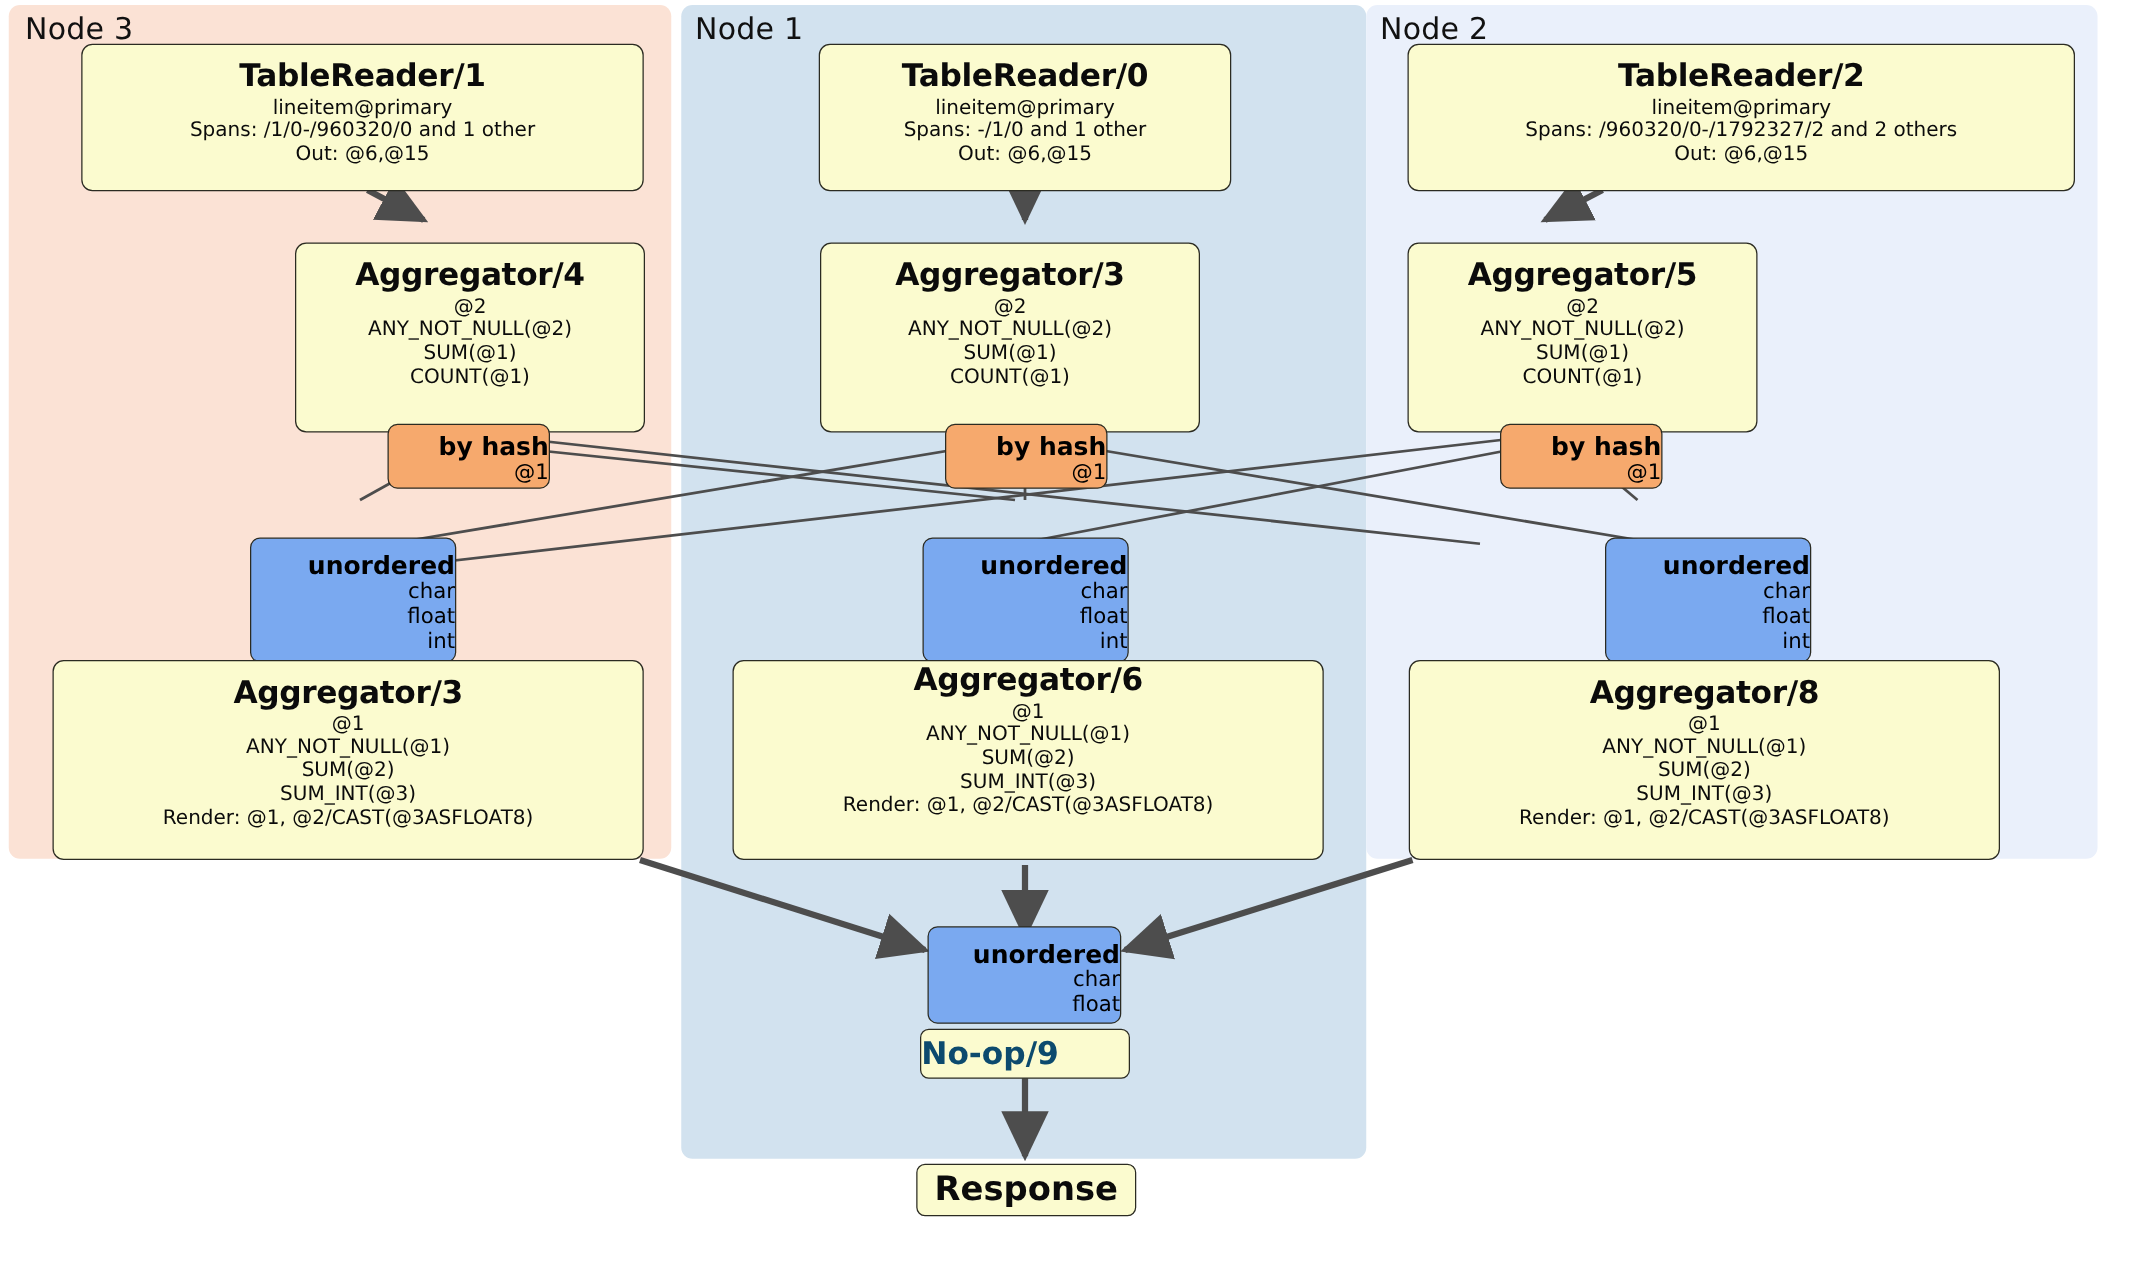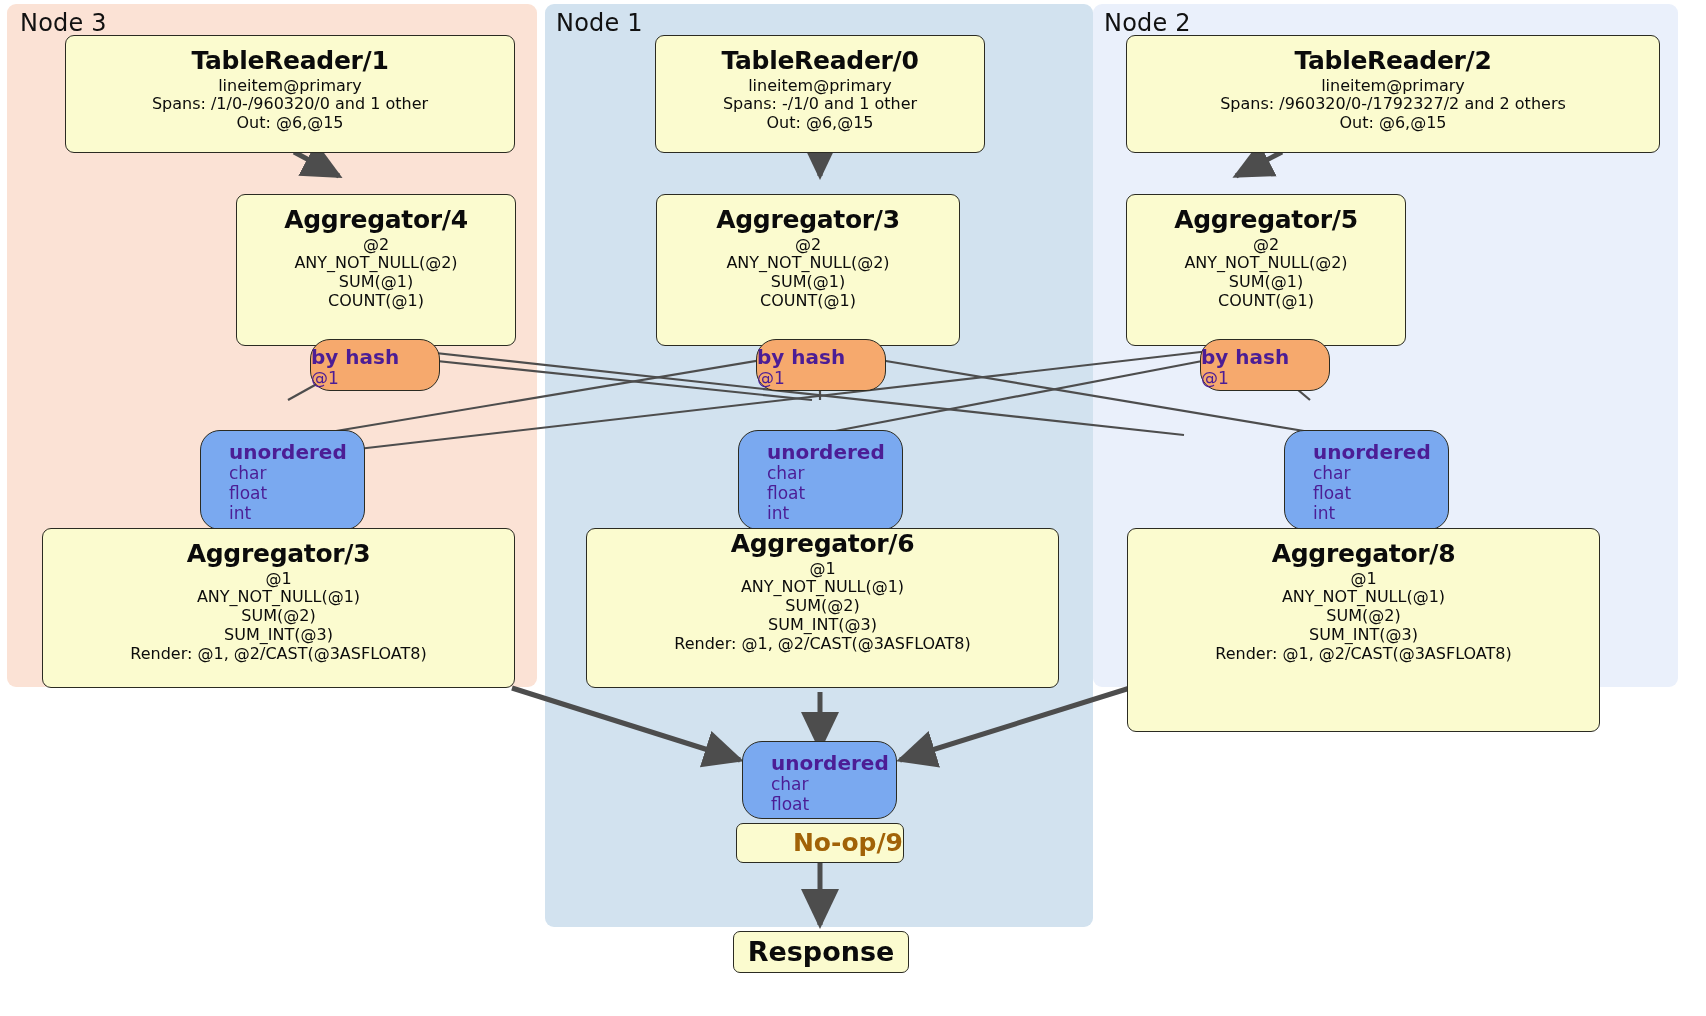--- a/index.html
+++ b/index.html
@@ -20,29 +20,29 @@
   
   .box{position:absolute;box-sizing:border-box;border:1.6px solid #2b2b22;
        border-radius:9px;background:#fbfbcf;text-align:center;
        color:#0b0b0b;line-height:1.18;}
   .box .ttl{font-weight:bold;font-size:25px;letter-spacing:-0.3px;
             display:block;margin-bottom:1px;}
   .box .ln{display:block;font-size:16px;}
 
   
   .router{position:absolute;box-sizing:border-box;border:1.6px solid #2b2b22;
-          border-radius:20px;text-align:left;color:#4c1d95;line-height:1.16;}
+          border-radius:8px;text-align:right;color:#000000;line-height:1.16;}
   .router .rttl{display:block;font-weight:bold;font-size:20px;}
   .router .rln{display:block;font-size:17px;}
   .hash{background:#f6a96d;}
   .unord{background:#7aa9f0;padding-left:28px;}
 
   .noop{position:absolute;box-sizing:border-box;border:1.6px solid #2b2b22;
-        border-radius:7px;background:#fbfbcf;text-align:right;
-        font-weight:bold;font-size:25px;color:#a16207;}
+        border-radius:7px;background:#fbfbcf;text-align:left;
+        font-weight:bold;font-size:25px;color:#0c4a6e;}
   .resp{position:absolute;box-sizing:border-box;border:1.6px solid #2b2b22;
         border-radius:7px;background:#fbfbcf;text-align:center;
         font-weight:bold;font-size:27px;color:#0b0b0b;}
 </style>
 </head>
 <body>
 
 <div id="canvas">
 
   <div class="panel" style="left:7px;top:4px;width:530px;height:683px;background:#fbe2d5;"></div>
@@ -189,21 +189,21 @@
 
   <div class="box" style="left:586px;top:528px;width:473px;height:160px;">
     <span class="ttl">Aggregator/6</span>
     <span class="ln">@1</span>
     <span class="ln">ANY_NOT_NULL(@1)</span>
     <span class="ln">SUM(@2)</span>
     <span class="ln">SUM_INT(@3)</span>
     <span class="ln">Render: @1, @2/CAST(@3ASFLOAT8)</span>
   </div>
 
-  <div class="box" style="left:1127px;top:528px;width:473px;height:204px;padding-top:10px;">
+  <div class="box" style="left:1127px;top:528px;width:473px;height:160px;padding-top:10px;">
     <span class="ttl">Aggregator/8</span>
     <span class="ln">@1</span>
     <span class="ln">ANY_NOT_NULL(@1)</span>
     <span class="ln">SUM(@2)</span>
     <span class="ln">SUM_INT(@3)</span>
     <span class="ln">Render: @1, @2/CAST(@3ASFLOAT8)</span>
   </div>
 
   <div class="router unord" style="left:742px;top:741px;width:155px;height:78px;padding-top:10px;">
     <span class="rttl">unordered</span>

